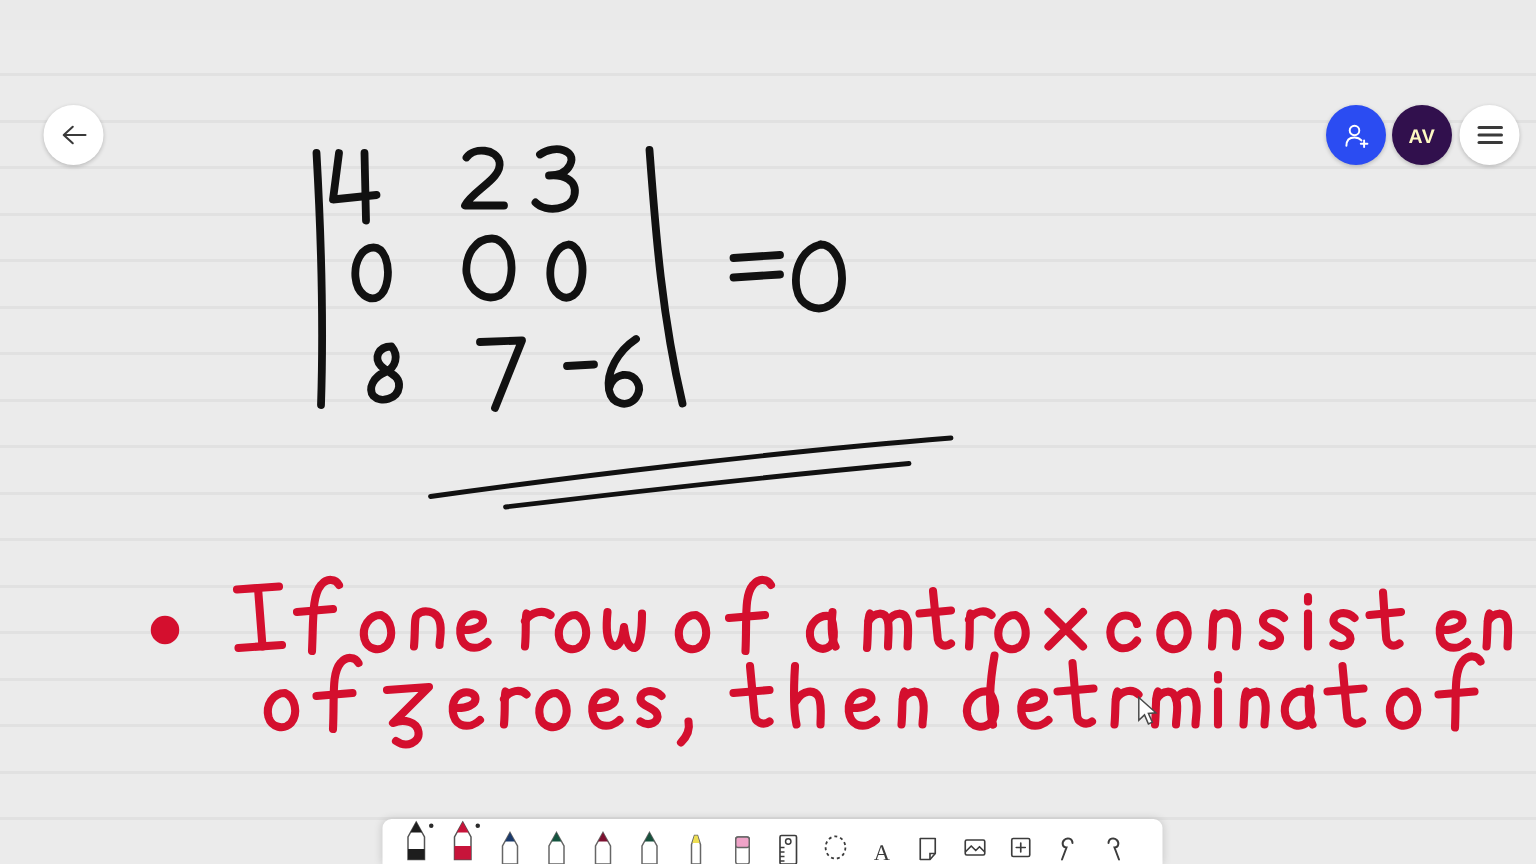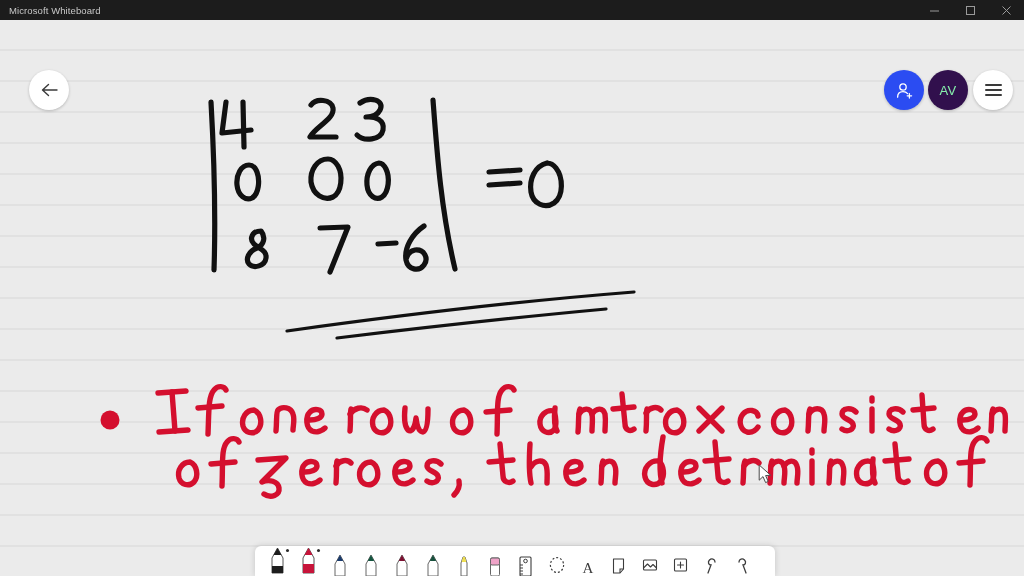--- a/index.html
+++ b/index.html
@@ -46,22 +46,22 @@
     box-shadow: 0 1px 3px rgba(0,0,0,.22);
     background: #ffffff;
   }
   .back-btn { left: 29px; top: 50px; width: 40px; height: 40px; }
   .share-btn {
     right: 100px; top: 50px; width: 40px; height: 40px;
     background: #2b4cf2; color: #ffffff;
   }
   .avatar-btn {
     right: 56px; top: 50px; width: 40px; height: 40px;
-    background: #31104d; color: #86efac;
-    font-size: 13px; font-weight: 400; letter-spacing: .4px;
+    background: #31104d; color: #fef9c3;
+    font-size: 13px; font-weight: 700; letter-spacing: .4px;
   }
   .menu-btn { right: 11px; top: 50px; width: 40px; height: 40px; }
   .menu-bars { width: 17px; }
   .menu-bars span {
     display: block; height: 1.7px; background: #3a3a3a;
     border-radius: 1px; margin: 3.2px 0;
   }
 
   
   .toolbar {
@@ -83,40 +83,20 @@
   }
 
   
   .cursor { position: absolute; left: 758px; top: 444px; }
 </style>
 </head>
 <body>
 
 <div id="app">
 
-  <div class="titlebar">
-    <div class="titlebar-title">Microsoft Whiteboard</div>
-    <div class="winbtns">
-      <div class="winbtn">
-        <svg width="11" height="11" viewBox="0 0 11 11">
-            <path d="M1 6 H10" stroke="#9a9a9a" stroke-width="1"></path>
-          </svg>
-      </div>
-      <div class="winbtn">
-        <svg width="11" height="11" viewBox="0 0 11 11">
-            <rect x="1.5" y="1.5" width="8" height="8" fill="none" stroke="#9a9a9a" stroke-width="1"></rect>
-          </svg>
-      </div>
-      <div class="winbtn">
-        <svg width="11" height="11" viewBox="0 0 11 11">
-            <path d="M1.5 1.5 L9.5 9.5 M9.5 1.5 L1.5 9.5" stroke="#9a9a9a" stroke-width="1"></path>
-          </svg>
-      </div>
-    </div>
-  </div>
 
   <div class="canvas">
 
     <div class="ink">
       <svg width="1024" height="556" viewBox="0 0 1024 556">
         <g fill="none" stroke="#111111" stroke-width="5.2" stroke-linecap="round" stroke-linejoin="round">
 
           <path d="M211,82 C214,135 216,190 214,250"></path>
 
           <path d="M433,80 C437,133 441,190 455,249"></path>

